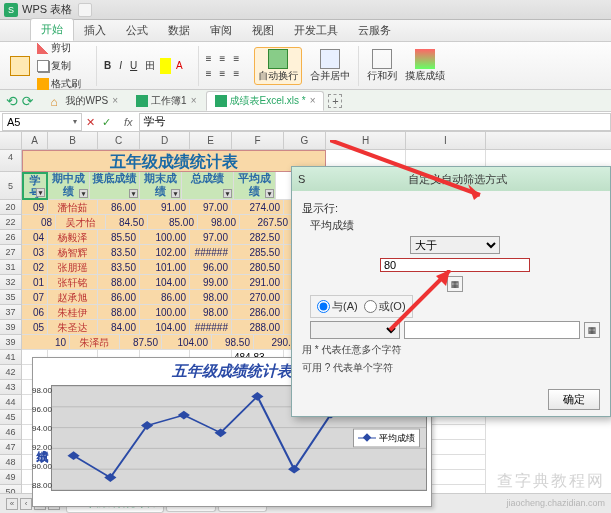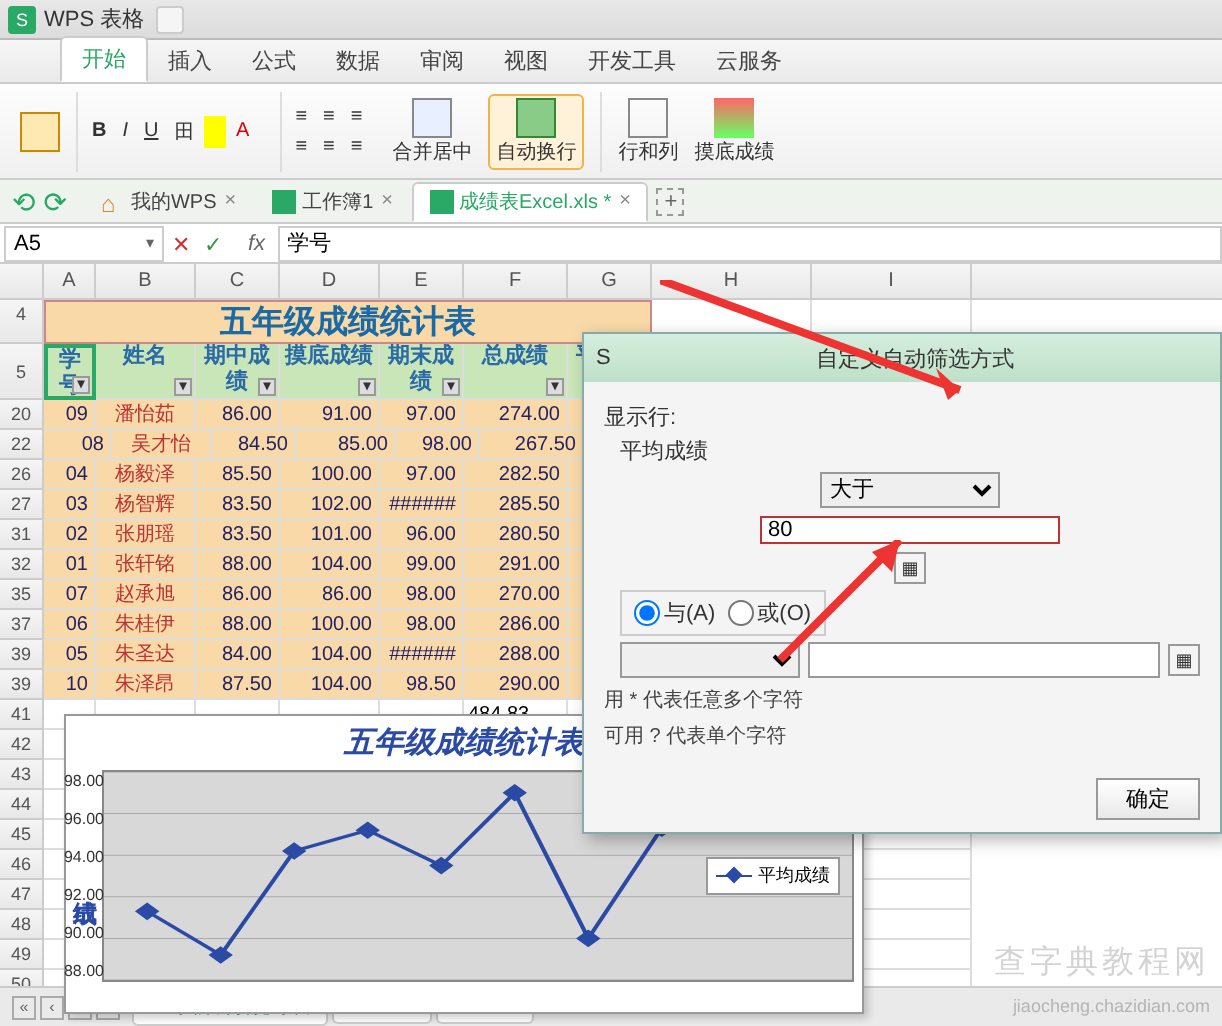--- a/index.html
+++ b/index.html
@@ -142,20 +142,34 @@
   <div class="tab">视图</div>
   <div class="tab">开发工具</div>
   <div class="tab">云服务</div>
 </div>
 
 <div class="ribbon">
   <div class="bigbtn">
     <span class="ic" style="border:1px solid #c80;background:#ffe9b3;"></span>
 
   </div>
+  <div class="grp">
+    <div class="btn-sm">
+        <span class="ic ic-scissors"></span>
+        <span>剪切</span>
+      </div>
+    <div class="btn-sm">
+        <span class="ic ic-copy"></span>
+        <span>复制</span>
+      </div>
+    <div class="btn-sm">
+        <span class="ic ic-brush"></span>
+        <span>格式刷</span>
+      </div>
+  </div>
   <div class="sep"></div>
   <div class="grp">
     <div style="display:flex;gap:2px;">
       <span class="btn-sm" style="font-weight:bold">B</span>
       <span class="btn-sm" style="font-style:italic">I</span>
       <span class="btn-sm" style="text-decoration:underline">U</span>
       <span class="btn-sm">田</span>
       <span class="btn-sm" style="background:#ff0;padding:0 4px">&nbsp;</span>
       <span class="btn-sm" style="color:#d00">A</span>
     </div>
@@ -166,27 +180,27 @@
       <span class="btn-sm">≡</span>
       <span class="btn-sm">≡</span>
       <span class="btn-sm">≡</span>
     </div>
     <div style="display:flex;gap:2px;">
       <span class="btn-sm">≡</span>
       <span class="btn-sm">≡</span>
       <span class="btn-sm">≡</span>
     </div>
   </div>
+  <div class="bigbtn" style="border:1px solid #f5b14a;background:#fff2d8;padding:1px 3px;border-radius:3px;">
+    <span class="ic" style="background:#8c8;border:1px solid #383;"></span>
+    <span>自动换行</span>
+  </div>
   <div class="bigbtn">
     <span class="ic" style="border:1px solid #888;background:#e8f0ff;"></span>
     <span>合并居中</span>
-  </div>
-  <div class="bigbtn" style="border:1px solid #f5b14a;background:#fff2d8;padding:1px 3px;border-radius:3px;">
-    <span class="ic" style="background:#8c8;border:1px solid #383;"></span>
-    <span>自动换行</span>
   </div>
   <div class="sep"></div>
   <div class="bigbtn">
     <span class="ic" style="border:1px solid #888;"></span>
     <span>行和列</span>
   </div>
   <div class="bigbtn">
     <span class="ic" style="background:linear-gradient(#f66,#6f6);"></span>
     <span>摸底成绩</span>
   </div>
@@ -244,21 +258,20 @@
   <div class="rows" id="rows">
       <div class="row" style="height: 22px;">
         <div class="rowhdr">4</div>
         <div class="cell titlecell" style="width: 304px; height: 22px; line-height: 22px;">五年级成绩统计表</div>
         <div class="cell " style="width: 80px;"></div>
         <div class="cell " style="width: 80px;"></div>
       </div>
       <div class="row" style="height: 28px;">
         <div class="rowhdr" style="height:28px;line-height:28px">5</div>
         <div class="cell hdrcell selcell" style="width: 26px; height: 28px; line-height: 13px; white-space: normal;">学号<div class="farrow">▾</div></div>
-        <div class="cell hdrcell" style="width: 50px; height: 28px; line-height: 13px; white-space: normal;">姓名<div class="farrow">▾</div></div>
         <div class="cell hdrcell" style="width: 42px; height: 28px; line-height: 13px; white-space: normal;">期中成绩<div class="farrow">▾</div></div>
         <div class="cell hdrcell" style="width: 50px; height: 28px; line-height: 13px; white-space: normal;">摸底成绩<div class="farrow">▾</div></div>
         <div class="cell hdrcell" style="width: 42px; height: 28px; line-height: 13px; white-space: normal;">期末成绩<div class="farrow">▾</div></div>
         <div class="cell hdrcell" style="width: 52px; height: 28px; line-height: 13px; white-space: normal;">总成绩<div class="farrow">▾</div></div>
         <div class="cell hdrcell" style="width: 42px; height: 28px; line-height: 13px; white-space: normal;">平均成绩<div class="farrow">▾</div></div>
         <div class="cell " style="width: 80px;"></div>
         <div class="cell " style="width: 80px;"></div>
       </div>
       <div class="row">
         <div class="rowhdr">20</div>
@@ -363,21 +376,21 @@
         <div class="cell numcell" style="width: 42px;">84.00</div>
         <div class="cell numcell" style="width: 50px;">104.00</div>
         <div class="cell numcell" style="width: 42px;">######</div>
         <div class="cell numcell" style="width: 52px;">288.00</div>
         <div class="cell numcell" style="width: 42px;"></div>
         <div class="cell " style="width: 80px;"></div>
         <div class="cell " style="width: 80px;"></div>
       </div>
       <div class="row">
         <div class="rowhdr">39</div>
-        <div class="cell idcell" style="width: 26px;">10</div>
+        <div class="cell idcell" style="width: 48px;">10</div>
         <div class="cell namecell" style="width: 50px;">朱泽昂</div>
         <div class="cell numcell" style="width: 42px;">87.50</div>
         <div class="cell numcell" style="width: 50px;">104.00</div>
         <div class="cell numcell" style="width: 42px;">98.50</div>
         <div class="cell numcell" style="width: 52px;">290.00</div>
         <div class="cell numcell" style="width: 42px;"></div>
         <div class="cell " style="width: 80px;"></div>
         <div class="cell " style="width: 80px;"></div>
       </div>
       <div class="row">

